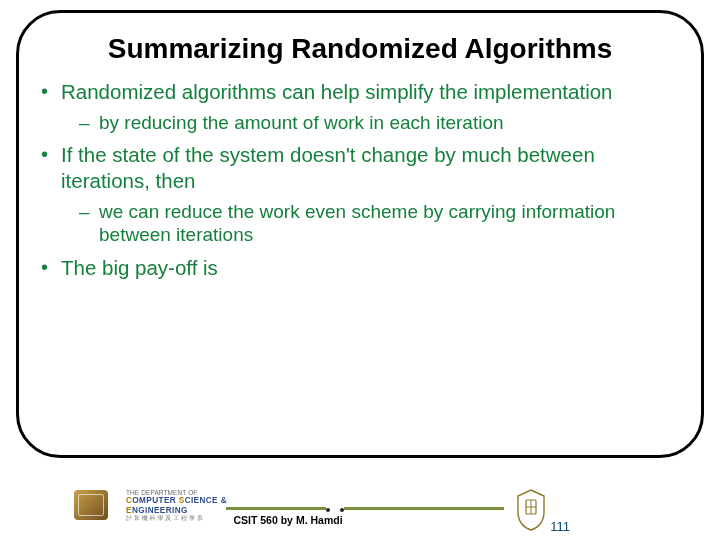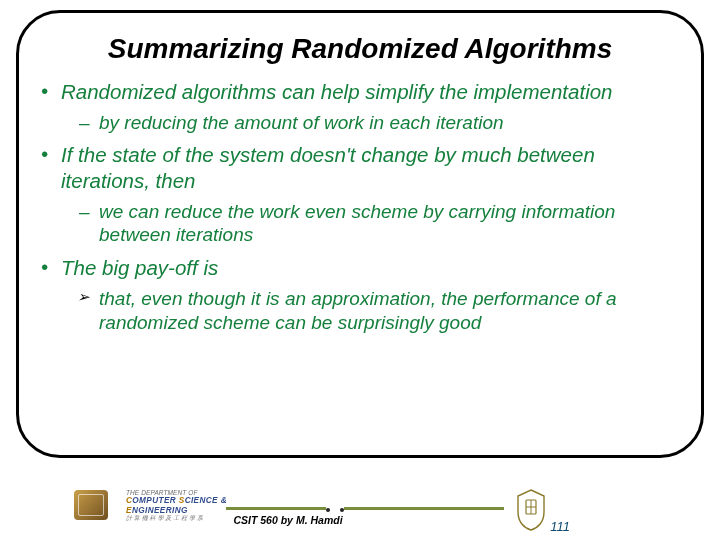--- a/index.html
+++ b/index.html
@@ -1,17 +1,17 @@
 <!DOCTYPE html>
 <html><head>
 <meta charset="utf-8">
 <style>
   * { box-sizing: border-box; margin: 0; padding: 0; }
   html, body { width: 720px; height: 540px; background: #fff; font-family: Arial, Helvetica, sans-serif; overflow: hidden; }
-  .slide { position: relative; width: 576px; height: 540px; font-style: italic; }
+  .slide { position: relative; width: 576px; height: 540px; }
   .frame {
     position: absolute;
     top: 10px; left: 16px;
     width: 688px; height: 448px;
     border: 3px solid #000;
     border-radius: 44px;
     padding: 20px 14px 14px 14px;
   }
   .title {
     font-size: 28px;
@@ -89,21 +89,20 @@
 
   <div class="frame">
     <div class="title">Summarizing Randomized Algorithms</div>
 
     <div class="content">
       <div class="l1">Randomized algorithms can help simplify the implementation</div>
       <div class="l2 dash">by reducing the amount of work in each iteration</div>
       <div class="l1">If the state of the system doesn't change by much between iterations, then</div>
       <div class="l2 dash">we can reduce the work even scheme by carrying information between iterations</div>
       <div class="l1">The big pay-off is</div>
-      <div class="l2 arrow">that, even though it is an approximation, the performance of a randomized scheme can be surprisingly good</div>
     </div>
   </div>
 
   <div class="footer">
     <div class="dept-logo">
       <div class="dept-mark"></div>
       <div class="dept-text">
         <div class="dep">THE DEPARTMENT OF</div>
         <div class="big"><span class="acc">C</span><span>OMPUTER </span><span class="acc">S</span><span>CIENCE &amp;</span></div>
         <div class="big"><span class="acc">E</span><span>NGINEERING</span></div>

